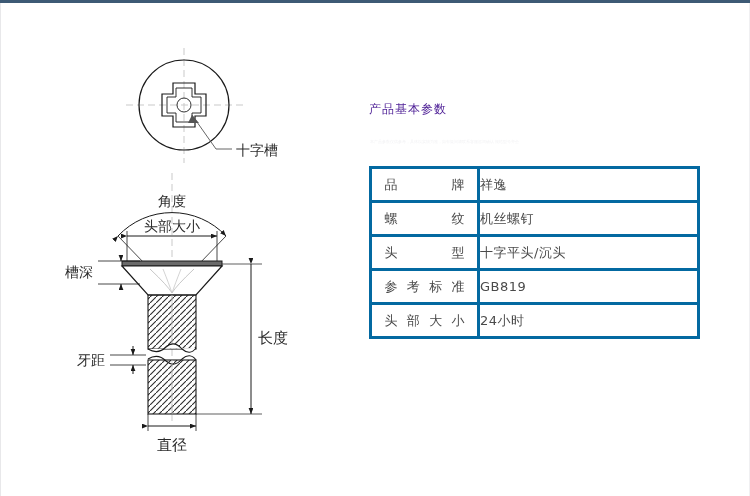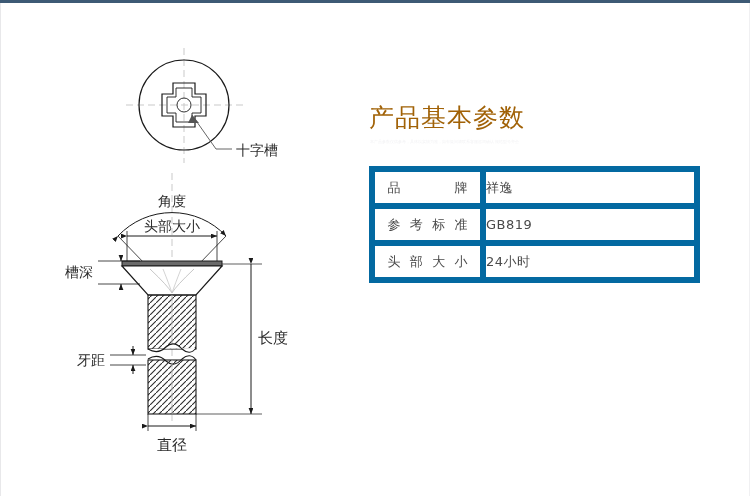--- a/index.html
+++ b/index.html
@@ -16,38 +16,38 @@
   .rightedge{position:absolute;left:749px;top:3px;width:1px;height:493px;background:#f0f0f2;}
 
   
   .drawing{position:absolute;left:0;top:3px;width:360px;height:493px;}
   .drawing svg{display:block;}
 
   
   .specs{position:absolute;left:360px;top:3px;width:390px;height:493px;}
   .spec-title{
     position:absolute;left:9px;top:98px;
-    font-size:25px;color:#a16207;letter-spacing:1px;
+    font-size:12px;color:#4c1d95;letter-spacing:1px;
     font-family:"DejaVu Sans","Liberation Sans",sans-serif;
     white-space:nowrap;
   }
   .watermark{
     position:absolute;left:10px;top:136px;width:230px;
     font-size:4px;line-height:6px;color:#f2f2f4;
     white-space:nowrap;overflow:hidden;
   }
 
   table.spec-table{
     position:absolute;left:9px;top:163px;
     width:331px;border-collapse:collapse;
     table-layout:fixed;
   }
   table.spec-table td{
     height:31px;
-    border:6px solid #0369a1;
+    border:3px solid #0369a1;
     font-size:13px;
     color:#4a4a4a;
     font-family:"DejaVu Sans","Liberation Sans",sans-serif;
     vertical-align:middle;
     padding:0;
   }
   td.k{
     width:105px;
     text-align:center;
     color:#3a3a3a;
@@ -182,20 +182,28 @@
 
     <div class="watermark">本产品参数仅供参考，具体以实物为准，如有疑问请联系客服咨询确认 规格型号齐全</div>
 
     <table class="spec-table">
       <tbody>
         <tr>
           <td class="k"><span class="kin">品  牌</span></td>
           <td class="v">祥逸</td>
         </tr>
         <tr>
+          <td class="k"><span class="kin">螺  纹</span></td>
+          <td class="v">机丝螺钉</td>
+        </tr>
+        <tr>
+          <td class="k"><span class="kin">头  型</span></td>
+          <td class="v">十字平头/沉头</td>
+        </tr>
+        <tr>
           <td class="k"><span class="kin">参考标准</span></td>
           <td class="v">GB819</td>
         </tr>
         <tr>
           <td class="k"><span class="kin">头部大小</span></td>
           <td class="v">24小时</td>
         </tr>
       </tbody>
     </table>
 

